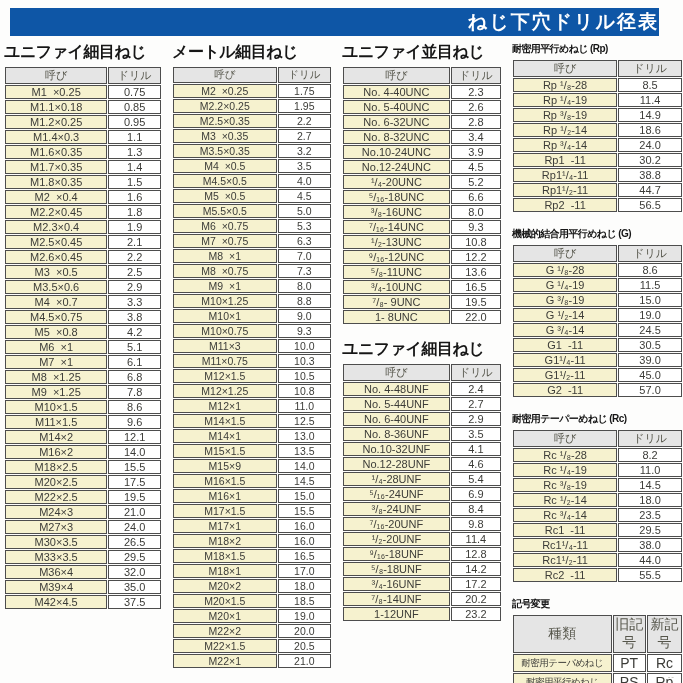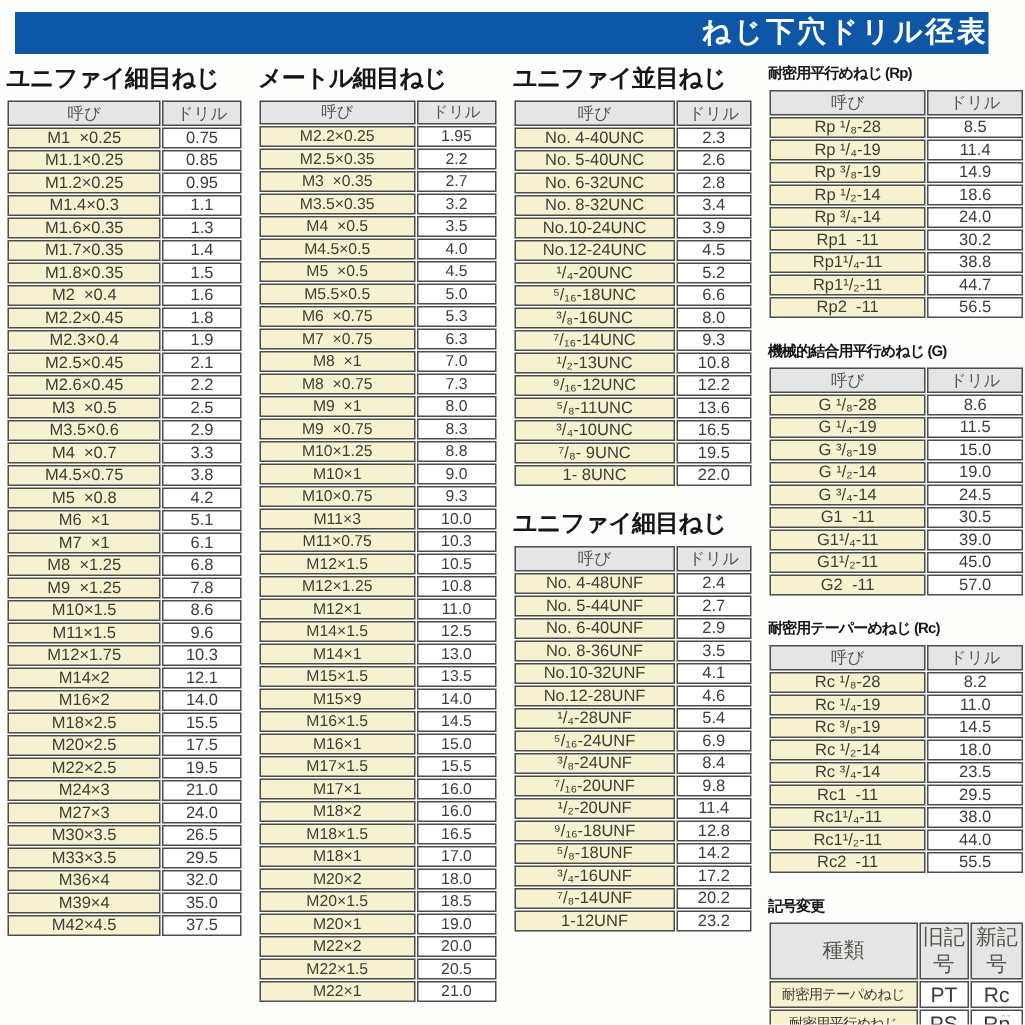--- a/index.html
+++ b/index.html
@@ -101,21 +101,21 @@
               <th>呼び</th>
               <th>ドリル</th>
             </tr>
           </thead>
           <tbody>
             <tr>
               <td class="name">M1  ×0.25</td>
               <td class="val">0.75</td>
             </tr>
             <tr>
-              <td class="name">M1.1×0.25</td>
+              <td class="name">M1.1×0.18</td>
               <td class="val">0.85</td>
             </tr>
             <tr>
               <td class="name">M1.2×0.25</td>
               <td class="val">0.95</td>
             </tr>
             <tr>
               <td class="name">M1.4×0.3</td>
               <td class="val">1.1</td>
             </tr>
@@ -187,24 +187,20 @@
               <td class="name">M9  ×1.25</td>
               <td class="val">7.8</td>
             </tr>
             <tr>
               <td class="name">M10×1.5</td>
               <td class="val">8.6</td>
             </tr>
             <tr>
               <td class="name">M11×1.5</td>
               <td class="val">9.6</td>
-            </tr>
-            <tr>
-              <td class="name">M12×1.75</td>
-              <td class="val">10.3</td>
             </tr>
             <tr>
               <td class="name">M14×2</td>
               <td class="val">12.1</td>
             </tr>
             <tr>
               <td class="name">M16×2</td>
               <td class="val">14.0</td>
             </tr>
             <tr>
@@ -257,20 +253,24 @@
       <h2 class="section-title">メートル細目ねじ</h2>
       <table class="t-mf w66">
           <thead>
             <tr>
               <th>呼び</th>
               <th>ドリル</th>
             </tr>
           </thead>
           <tbody>
             <tr>
+              <td class="name">M2  ×0.25</td>
+              <td class="val">1.75</td>
+            </tr>
+            <tr>
               <td class="name">M2.2×0.25</td>
               <td class="val">1.95</td>
             </tr>
             <tr>
               <td class="name">M2.5×0.35</td>
               <td class="val">2.2</td>
             </tr>
             <tr>
               <td class="name">M3  ×0.35</td>
               <td class="val">2.7</td>
@@ -307,24 +307,20 @@
               <td class="name">M8  ×1</td>
               <td class="val">7.0</td>
             </tr>
             <tr>
               <td class="name">M8  ×0.75</td>
               <td class="val">7.3</td>
             </tr>
             <tr>
               <td class="name">M9  ×1</td>
               <td class="val">8.0</td>
-            </tr>
-            <tr>
-              <td class="name">M9  ×0.75</td>
-              <td class="val">8.3</td>
             </tr>
             <tr>
               <td class="name">M10×1.25</td>
               <td class="val">8.8</td>
             </tr>
             <tr>
               <td class="name">M10×1</td>
               <td class="val">9.0</td>
             </tr>
             <tr>

